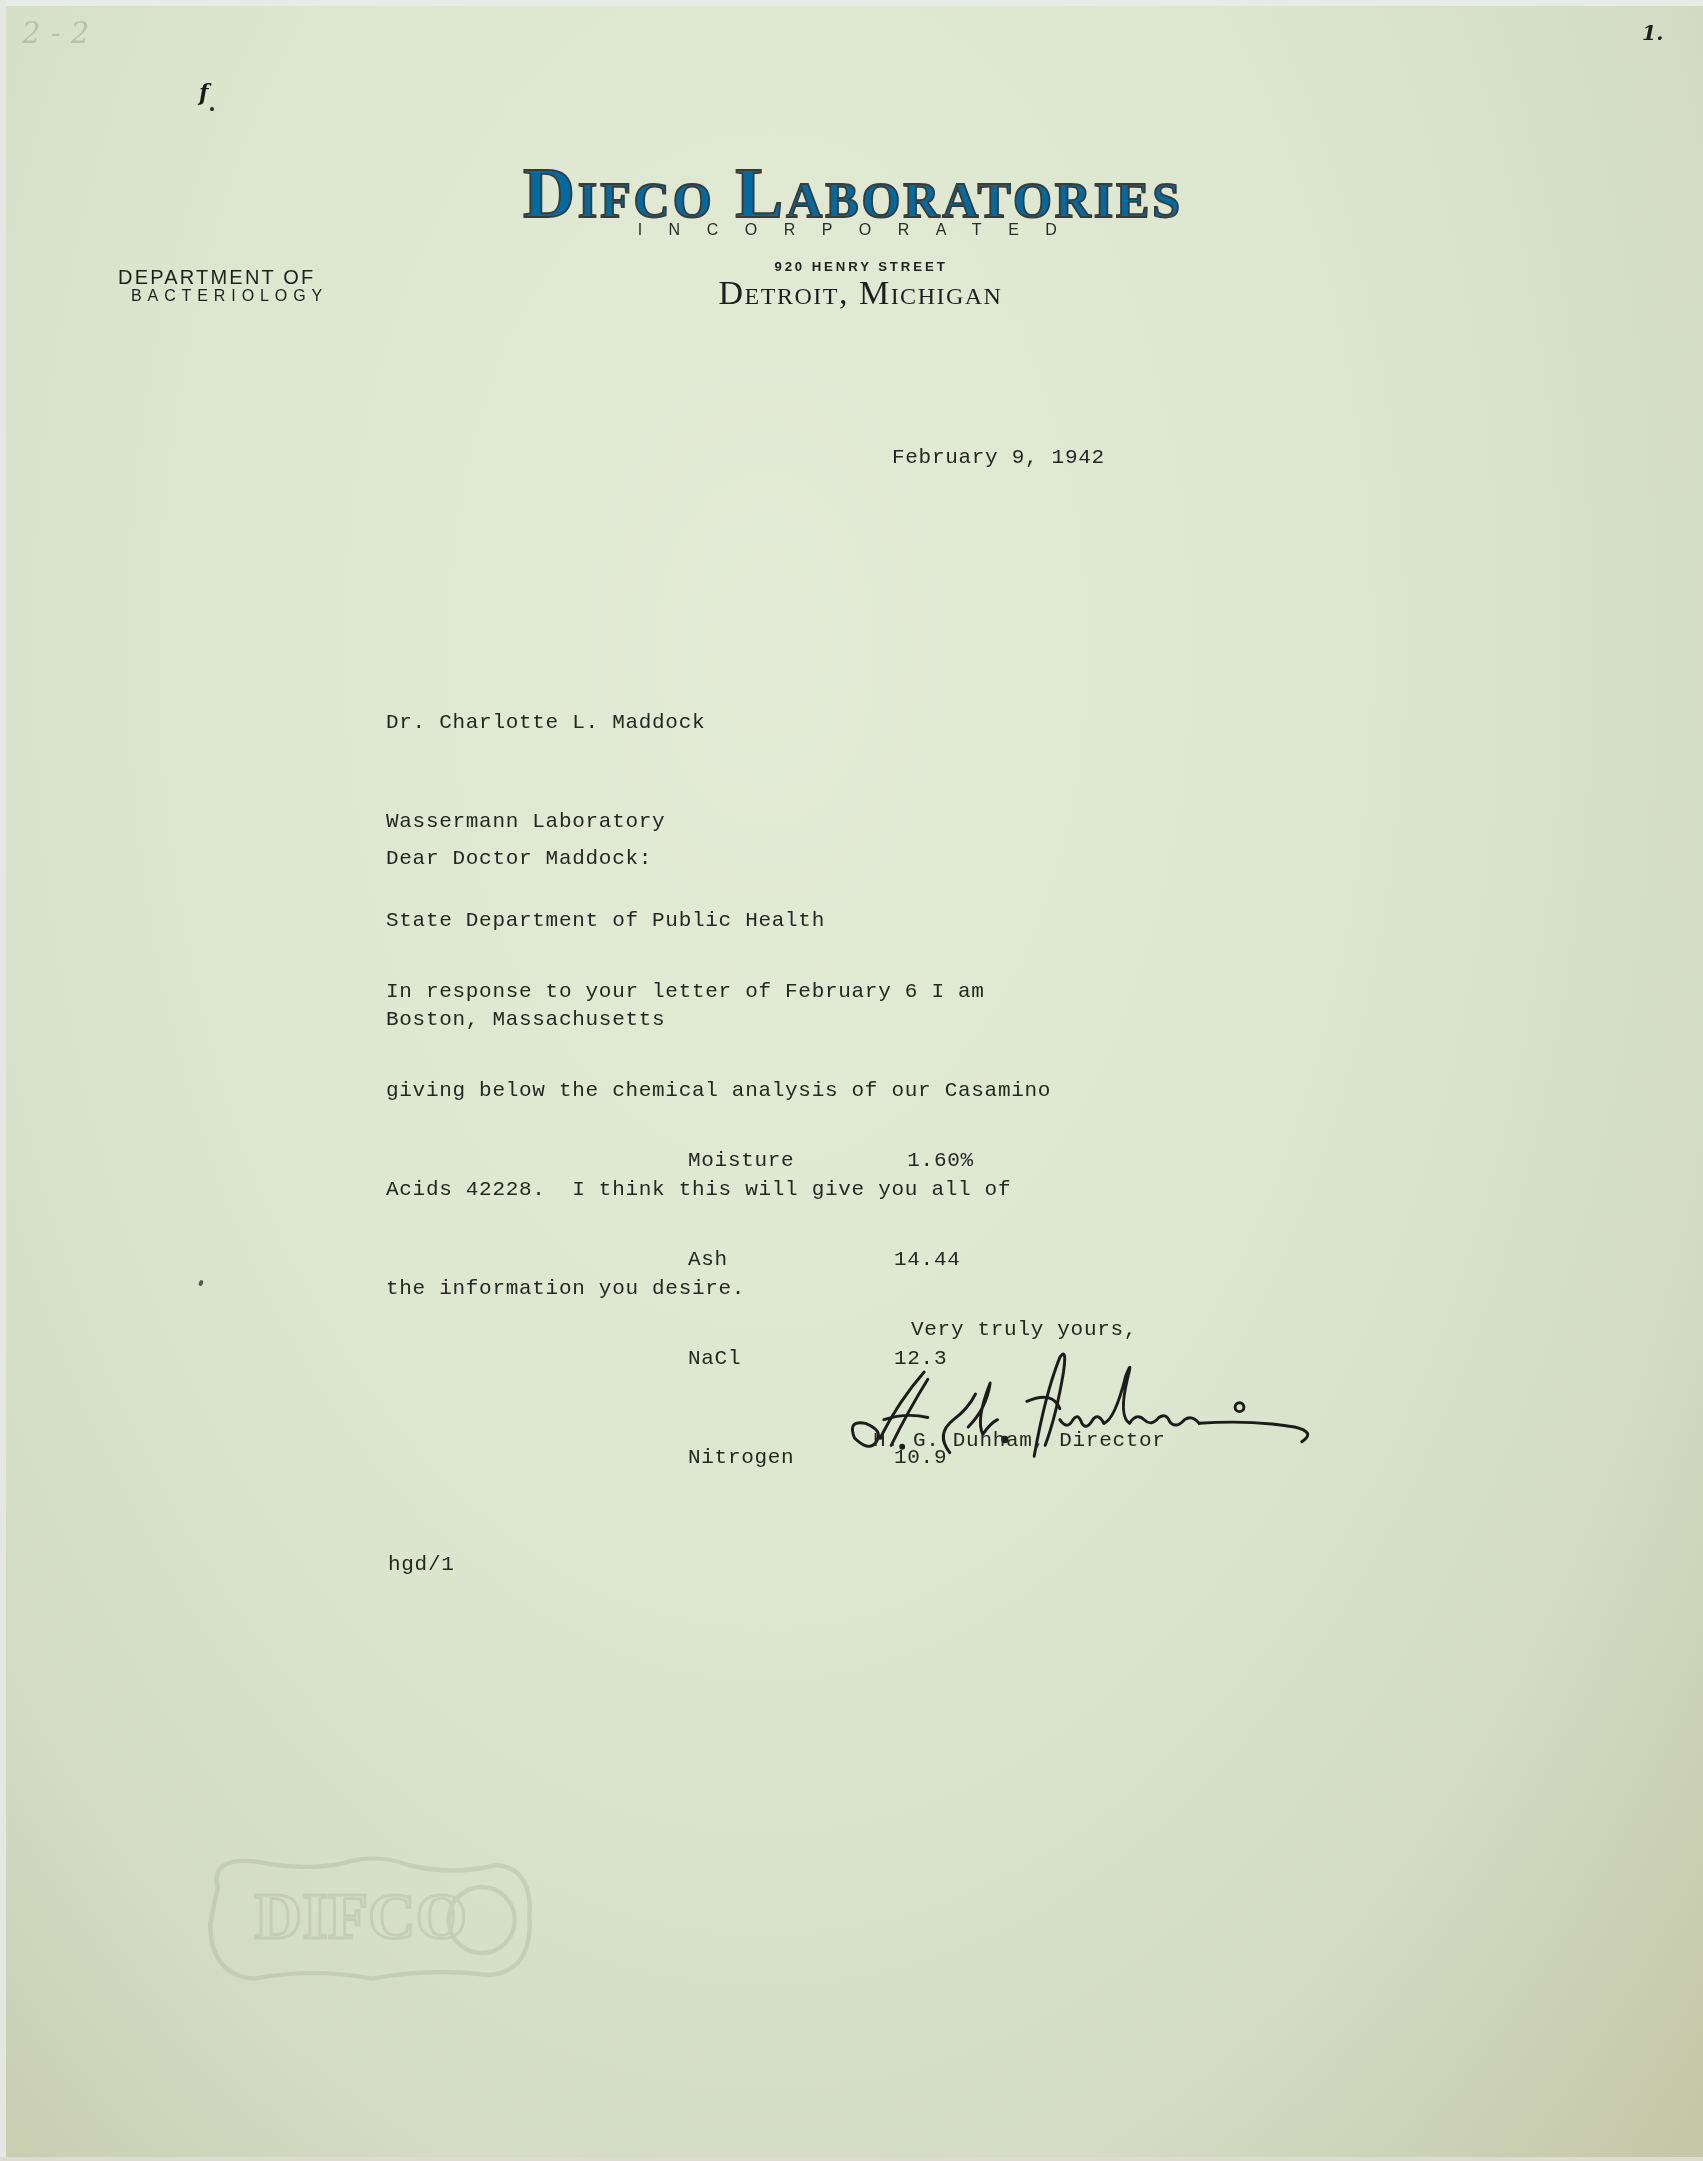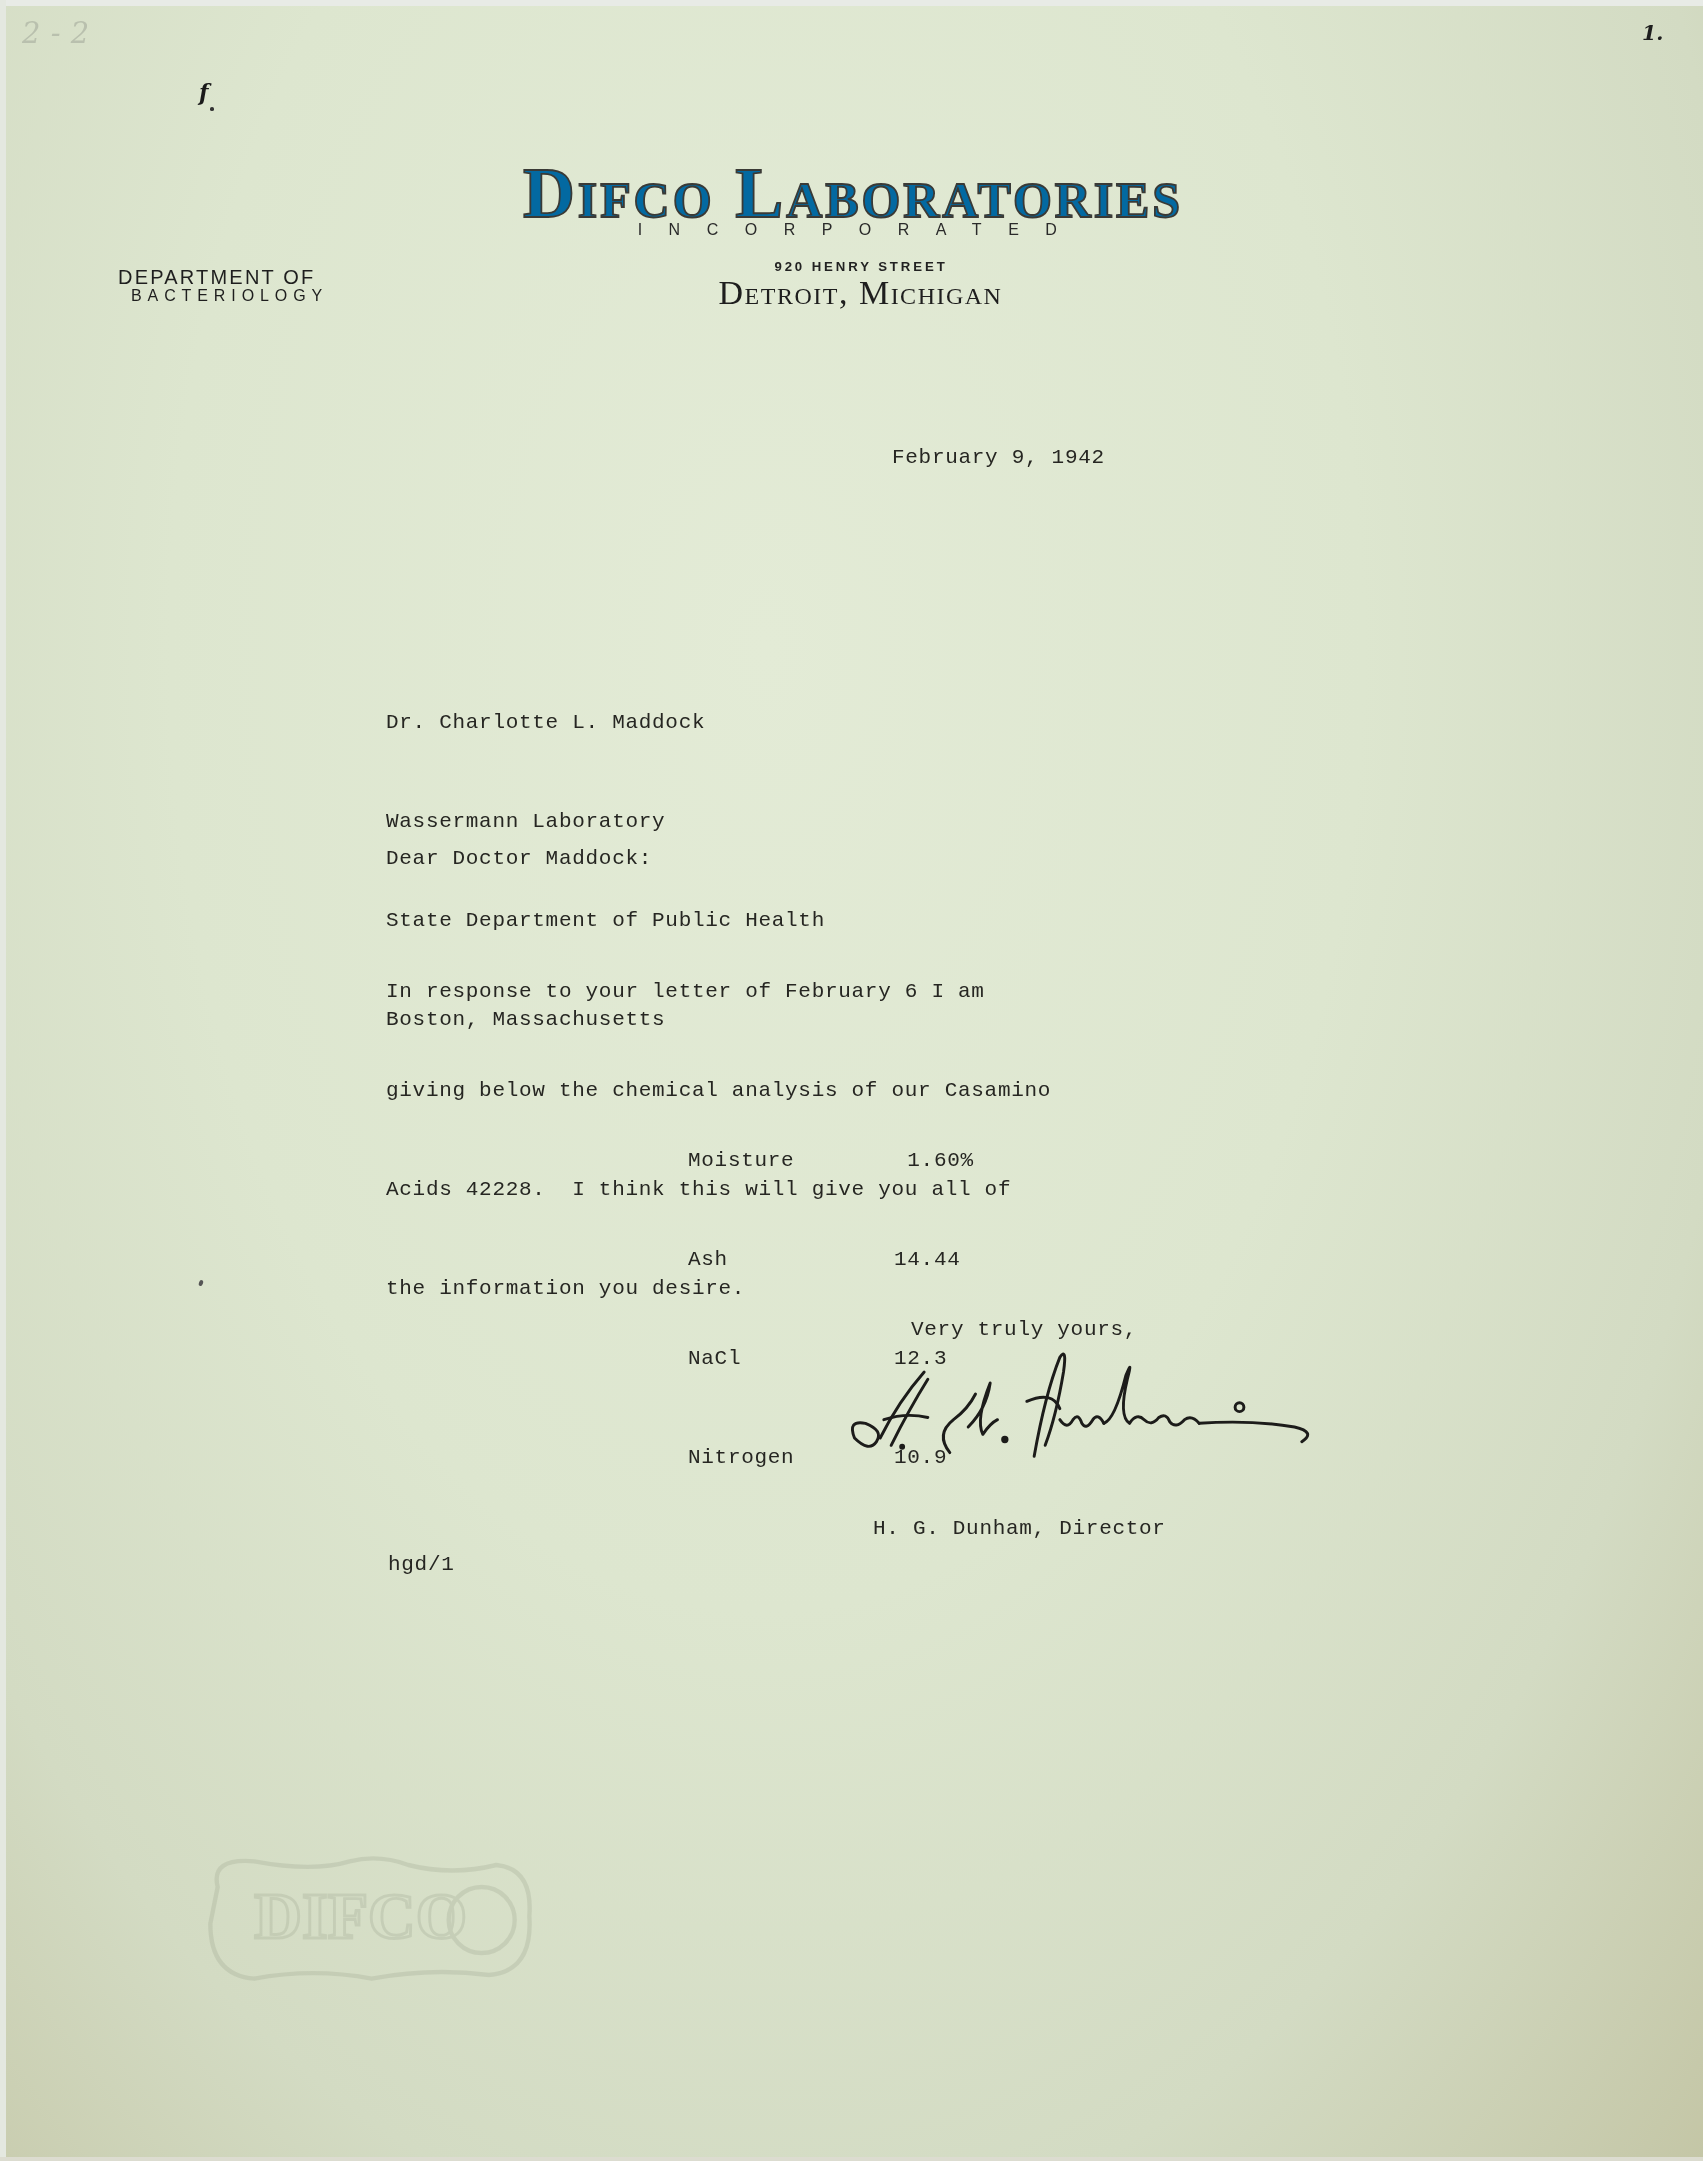--- a/index.html
+++ b/index.html
@@ -34,21 +34,21 @@
 
   .typed { font-size:21px; line-height:33px; color:#262622; letter-spacing:0.7px; }
   .date { left:892px; top:441px; }
   .address { left:386px; top:640px; }
   .salutation { left:386px; top:842px; }
   .body-text { left:386px; top:909px; }
   .analysis { left:688px; top:1078px; }
   .analysis .row { display:flex; }
   .analysis .label { width:206px; }
   .closing { left:879px; top:1313px;margin-left:32px; }
-  .signer { left:873px; top:1512px; }
+  .signer { left:873px; top:1424px; }
   .initials { left:388px; top:1548px; }
 
   .signature { position:absolute; left:839px; top:1350px; width:515px; height:110px; }
 
   .watermark { position:absolute; left:188px; top:1843px; width:360px; height:154px; opacity:0.22; }
 </style>
 </head>
 <body>
 
 <div class="edge-top"></div>

